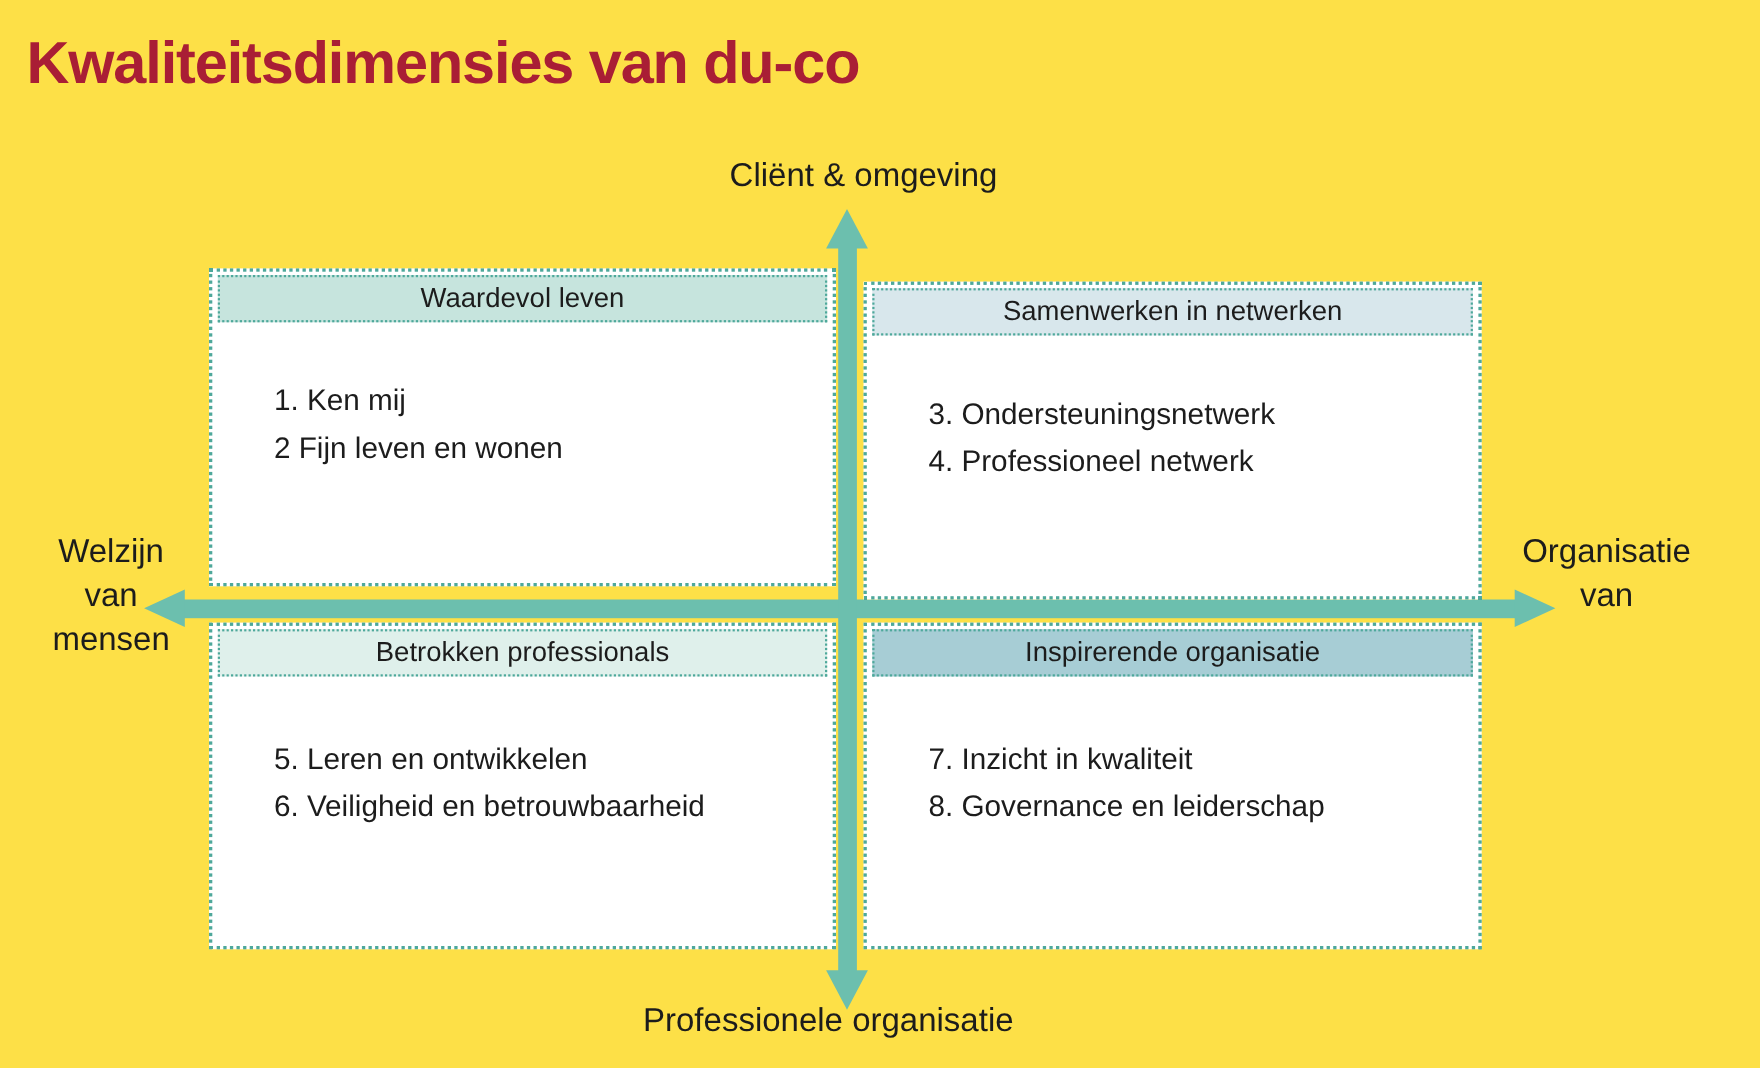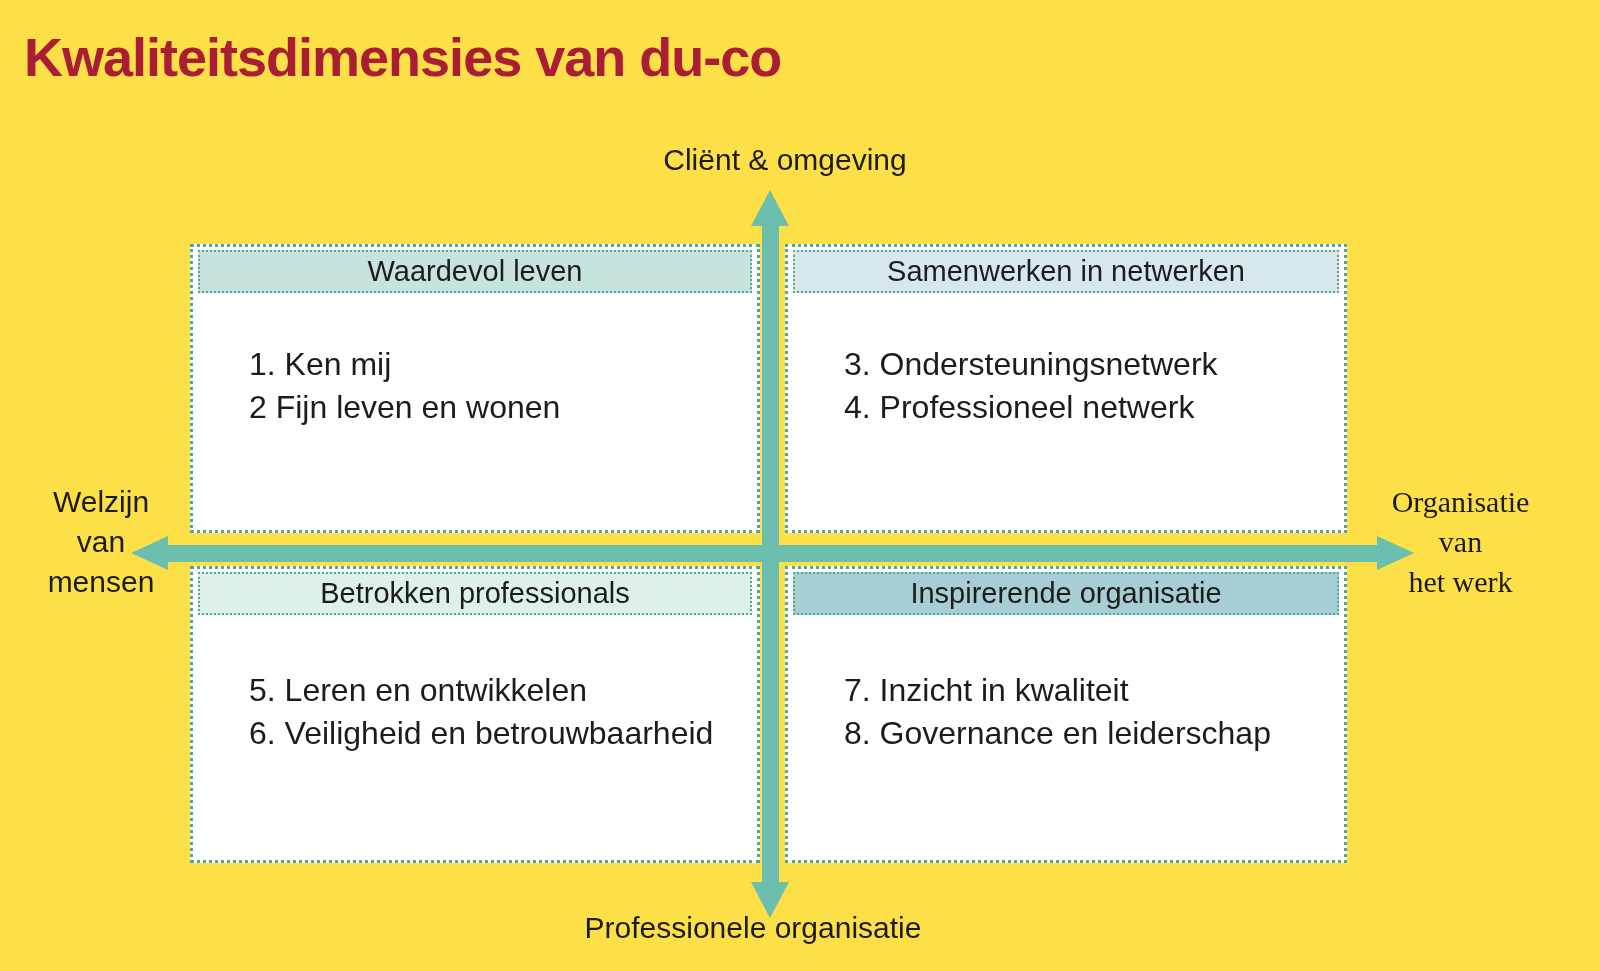--- a/index.html
+++ b/index.html
@@ -34,21 +34,21 @@
   .axis-label {
     position: absolute;
     font-size: 30px;
     color: var(--text_dark);
     text-align: center;
     line-height: 40px;
   }
   .axis-top    { left: 585px; top: 140px; width: 400px; }
   .axis-bottom { left: 553px; top: 908px; width: 400px; }
   .axis-left   { left: 21px;   top: 482px; width: 160px; }
-  .axis-right  { left: 1368px;top: 482px; width: 185px; font-family: Liberation Serif, serif; }
+  .axis-right  { left: 1368px;top: 482px; width: 185px; }
 
   
   .shaft { position: absolute; background: var(--arrow_teal); }
   .h-shaft { left: 162px; top: 545px; width: 1218px; height: 17px; }
   .v-shaft { left: 762px; top: 222px; width: 17px;  height: 662px; }
   .tri { position: absolute; width: 0; height: 0; }
   .head-left {
     left: 131px; top: 536px;
     border-top: 17px solid transparent;
     border-bottom: 17px solid transparent;
@@ -74,45 +74,45 @@
   }
 
   
   .quadrant {
     position: absolute;
     border: 3px dotted var(--border_teal);
     box-sizing: border-box;
     background: #ffffff;
   }
   .q-tl { left: 190px; top: 244px; width: 570px; height: 289px; }
-  .q-tr { left: 785px; top: 244px; width: 562px; height: 289px; }
+  .q-tr { left: 785px; top: 256px; width: 562px; height: 289px; }
   .q-bl { left: 190px; top: 566px; width: 570px; height: 297px; }
   .q-br { left: 785px; top: 566px; width: 562px; height: 297px; }
 
   .q-header {
     position: absolute;
     left: 5px; right: 5px; top: 3px;
     height: 43px;
     border: 2px dotted var(--border_teal);
     box-sizing: border-box;
     display: flex;
     align-items: center;
     justify-content: center;
-    font-size: 29px;
+    font-size: 25px;
     color: var(--text_dark);
   }
   .q-tl .q-header { background: var(--header_tl); }
   .q-tr .q-header { background: var(--header_tr); }
   .q-bl .q-header { background: var(--header_bl); }
   .q-br .q-header { background: var(--header_br); }
 
   .q-items {
     position: absolute;
     left: 56px;
-    font-size: 32px;
+    font-size: 27px;
     line-height: 43px;
   }
   .q-tl .q-items, .q-tr .q-items { top: 96px; }
   .q-bl .q-items, .q-br .q-items { top: 100px; }
 </style>
 </head>
 <body>
 
 <div class="canvas">
 
@@ -121,21 +121,20 @@
   <div class="axis-label axis-bottom">Professionele organisatie</div>
   <div class="axis-label axis-top">Cliënt &amp; omgeving</div>
   <div class="axis-label axis-left">
     <div>Welzijn</div>
     <div>van</div>
     <div>mensen</div>
   </div>
   <div class="axis-label axis-right">
     <div>Organisatie</div>
     <div>van</div>
-    <div>het werk</div>
   </div>
 
   <div class="shaft h-shaft"></div>
   <div class="shaft v-shaft"></div>
   <div class="tri head-left"></div>
   <div class="tri head-right"></div>
   <div class="tri head-up"></div>
   <div class="tri head-down"></div>
 
   <div class="quadrant q-tl">

